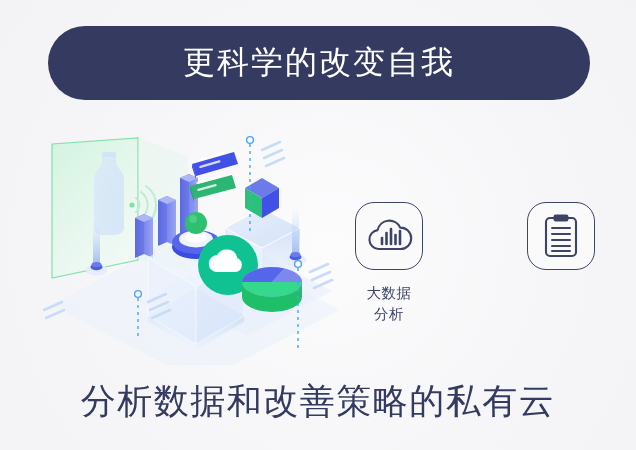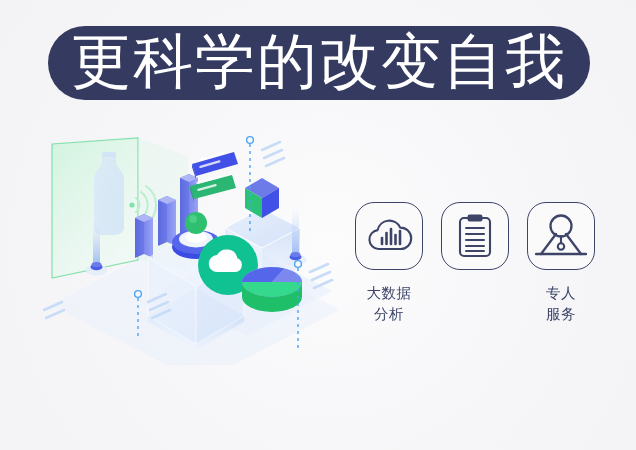--- a/index.html
+++ b/index.html
@@ -30,21 +30,21 @@
     width: 542px;
     height: 74px;
     background: #353b60;
     border-radius: 37px;
     display: flex;
     align-items: center;
     justify-content: center;
   }
   .banner-text {
     color: #ffffff;
-    font-size: 60px;
+    font-size: 32px;
     line-height: 1;
     letter-spacing: 2px;
     font-weight: 400;
     white-space: nowrap;
     transform: translateY(-1px);
   }
 
   
   .illus {
     position: absolute;
@@ -330,30 +330,18 @@
             <line x1="11" y1="15" x2="29" y2="15"></line>
             <line x1="11" y1="21" x2="29" y2="21"></line>
             <line x1="11" y1="27" x2="29" y2="27"></line>
             <line x1="11" y1="33" x2="29" y2="33"></line>
             <line x1="11" y1="38" x2="29" y2="38"></line>
           </g>
         </svg>
       </div>
     </div>
 
-    <div class="feature">
-      <div class="feature-icon-box">
-        <svg width="52" height="46" viewBox="0 0 52 46" xmlns="http://www.w3.org/2000/svg">
-          <circle cx="26" cy="13" r="10.5" fill="none" stroke="#3d4468" stroke-width="2.3"></circle>
-          <path d="M21 21 L6 41 M31 21 L46 41" fill="none" stroke="#3d4468" stroke-width="2.3" stroke-linecap="round"></path>
-          <line x1="1" y1="41" x2="51" y2="41" stroke="#3d4468" stroke-width="2.3" stroke-linecap="round"></line>
-          <path d="M26 23 L26 30" fill="none" stroke="#3d4468" stroke-width="2.1" stroke-linecap="round"></path>
-          <circle cx="26" cy="33.5" r="3.2" fill="none" stroke="#3d4468" stroke-width="2.1"></circle>
-        </svg>
-      </div>
-      <div class="feature-label">专人
-服务</div>
-    </div>
 
   </div>
 
+  <div class="tagline">分析数据和改善策略的私有云</div>
 
 </div>
 
 </body></html>

